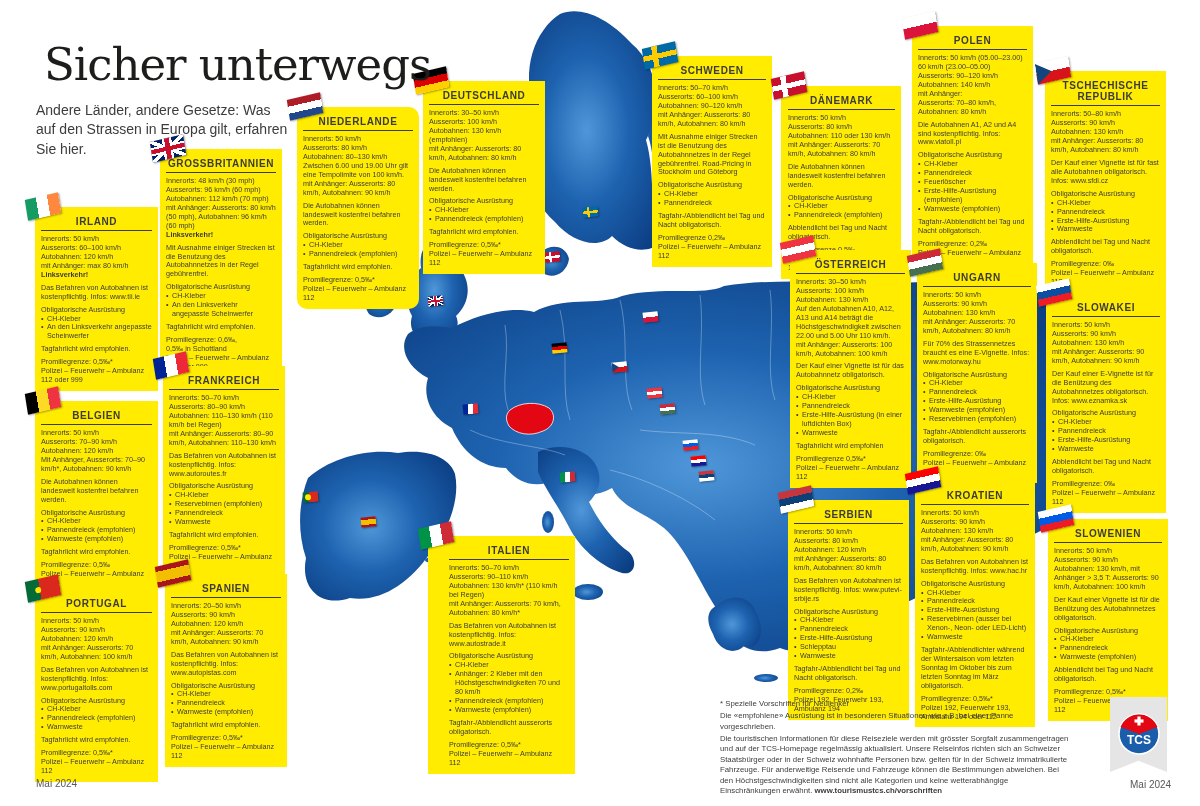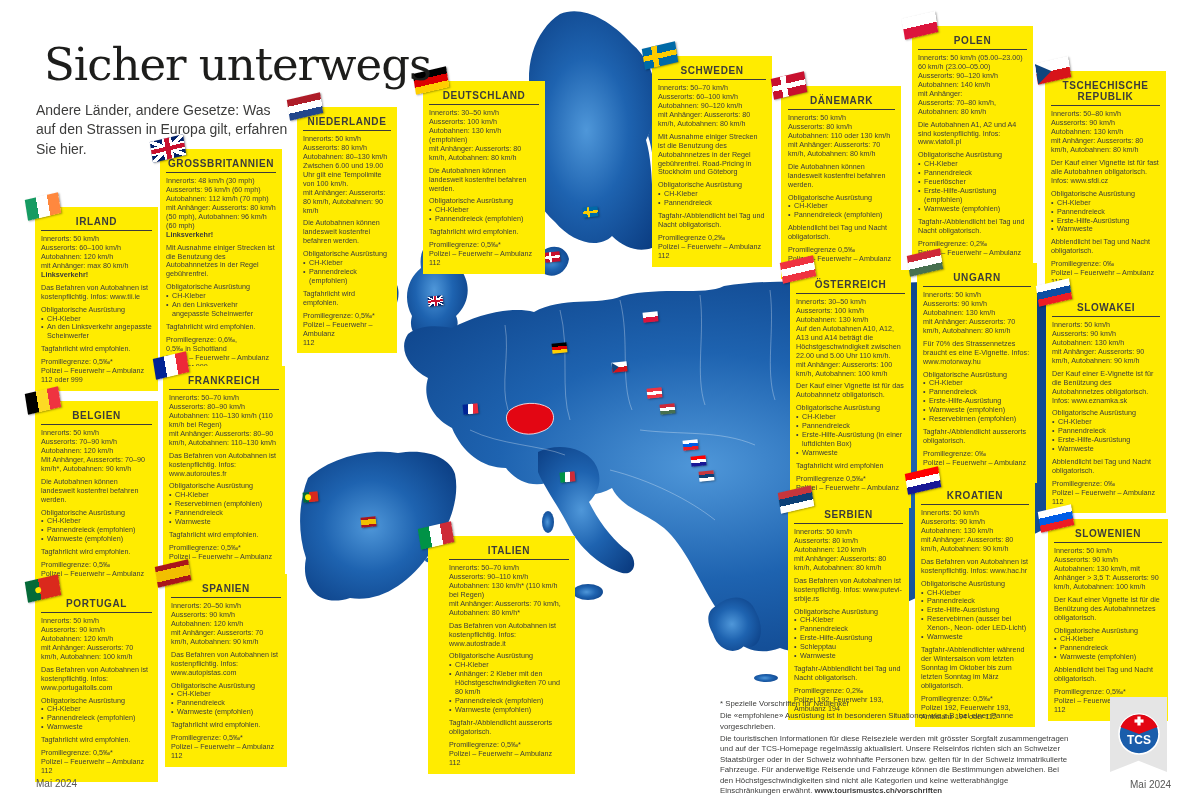--- a/index.html
+++ b/index.html
@@ -234,21 +234,21 @@
             <li>Warnweste (empfohlen)</li>
           </ul>
         </div>
         <div class="sec">
           <p>Tagfahrlicht wird empfohlen.</p>
         </div>
         <div class="sec">
           <p><span>Promillegrenze: 0,5‰*</span><br><span>Polizei – Feuerwehr – Ambulanz</span><br><span>112</span></p>
         </div>
       </div>
-      <div class="country-box" style="left: 297px; top: 107px; width: 100px;">
+      <div class="country-box" style="left: 297px; top: 107px; width: 122px; border-radius: 10px;">
         <div class="flag box-flag" style="position: absolute; background: linear-gradient(rgb(174, 28, 40) 0%, rgb(174, 28, 40) 33.3333%, rgb(255, 255, 255) 33.3333%, rgb(255, 255, 255) 66.6667%, rgb(33, 70, 139) 66.6667%, rgb(33, 70, 139) 100%);"></div>
         <div class="box-title">NIEDERLANDE</div>
         <div class="sec">
           <p><span>Innerorts: 50 km/h</span><br><span>Ausserorts: 80 km/h</span><br><span>Autobahnen: 80–130 km/h</span><br><span>Zwischen 6.00 und 19.00 Uhr gilt eine Tempolimite von 100 km/h.</span><br><span>mit Anhänger: Ausserorts: 80 km/h, Autobahnen: 90 km/h</span></p>
         </div>
         <div class="sec">
           <p>Die Autobahnen können landesweit kostenfrei befahren werden.</p>
         </div>
         <div class="sec">
           <p>Obligatorische Ausrüstung</p>
@@ -404,21 +404,21 @@
             <li>Warnweste</li>
           </ul>
         </div>
         <div class="sec">
           <p>Abblendlicht bei Tag und Nacht obligatorisch.</p>
         </div>
         <div class="sec">
           <p><span>Promillegrenze: 0‰</span><br><span>Polizei – Feuerwehr – Ambulanz</span><br><span>112</span></p>
         </div>
       </div>
-      <div class="country-box" style="left: 790px; top: 270px; width: 121px;">
+      <div class="country-box" style="left: 790px; top: 250px; width: 121px;">
         <div class="flag box-flag" style="position: absolute; background: linear-gradient(rgb(239, 51, 64) 0%, rgb(239, 51, 64) 33.3333%, rgb(255, 255, 255) 33.3333%, rgb(255, 255, 255) 66.6667%, rgb(239, 51, 64) 66.6667%, rgb(239, 51, 64) 100%);"></div>
         <div class="box-title">ÖSTERREICH</div>
         <div class="sec">
           <p><span>Innerorts: 30–50 km/h</span><br><span>Ausserorts: 100 km/h</span><br><span>Autobahnen: 130 km/h</span><br><span>Auf den Autobahnen A10, A12, A13 und A14 beträgt die Höchstgeschwindigkeit zwischen 22.00 und 5.00 Uhr 110 km/h.</span><br><span>mit Anhänger: Ausserorts: 100 km/h, Autobahnen: 100 km/h</span></p>
         </div>
         <div class="sec">
           <p>Der Kauf einer Vignette ist für das Autobahnnetz obligatorisch.</p>
         </div>
         <div class="sec">
           <p>Obligatorische Ausrüstung</p>

